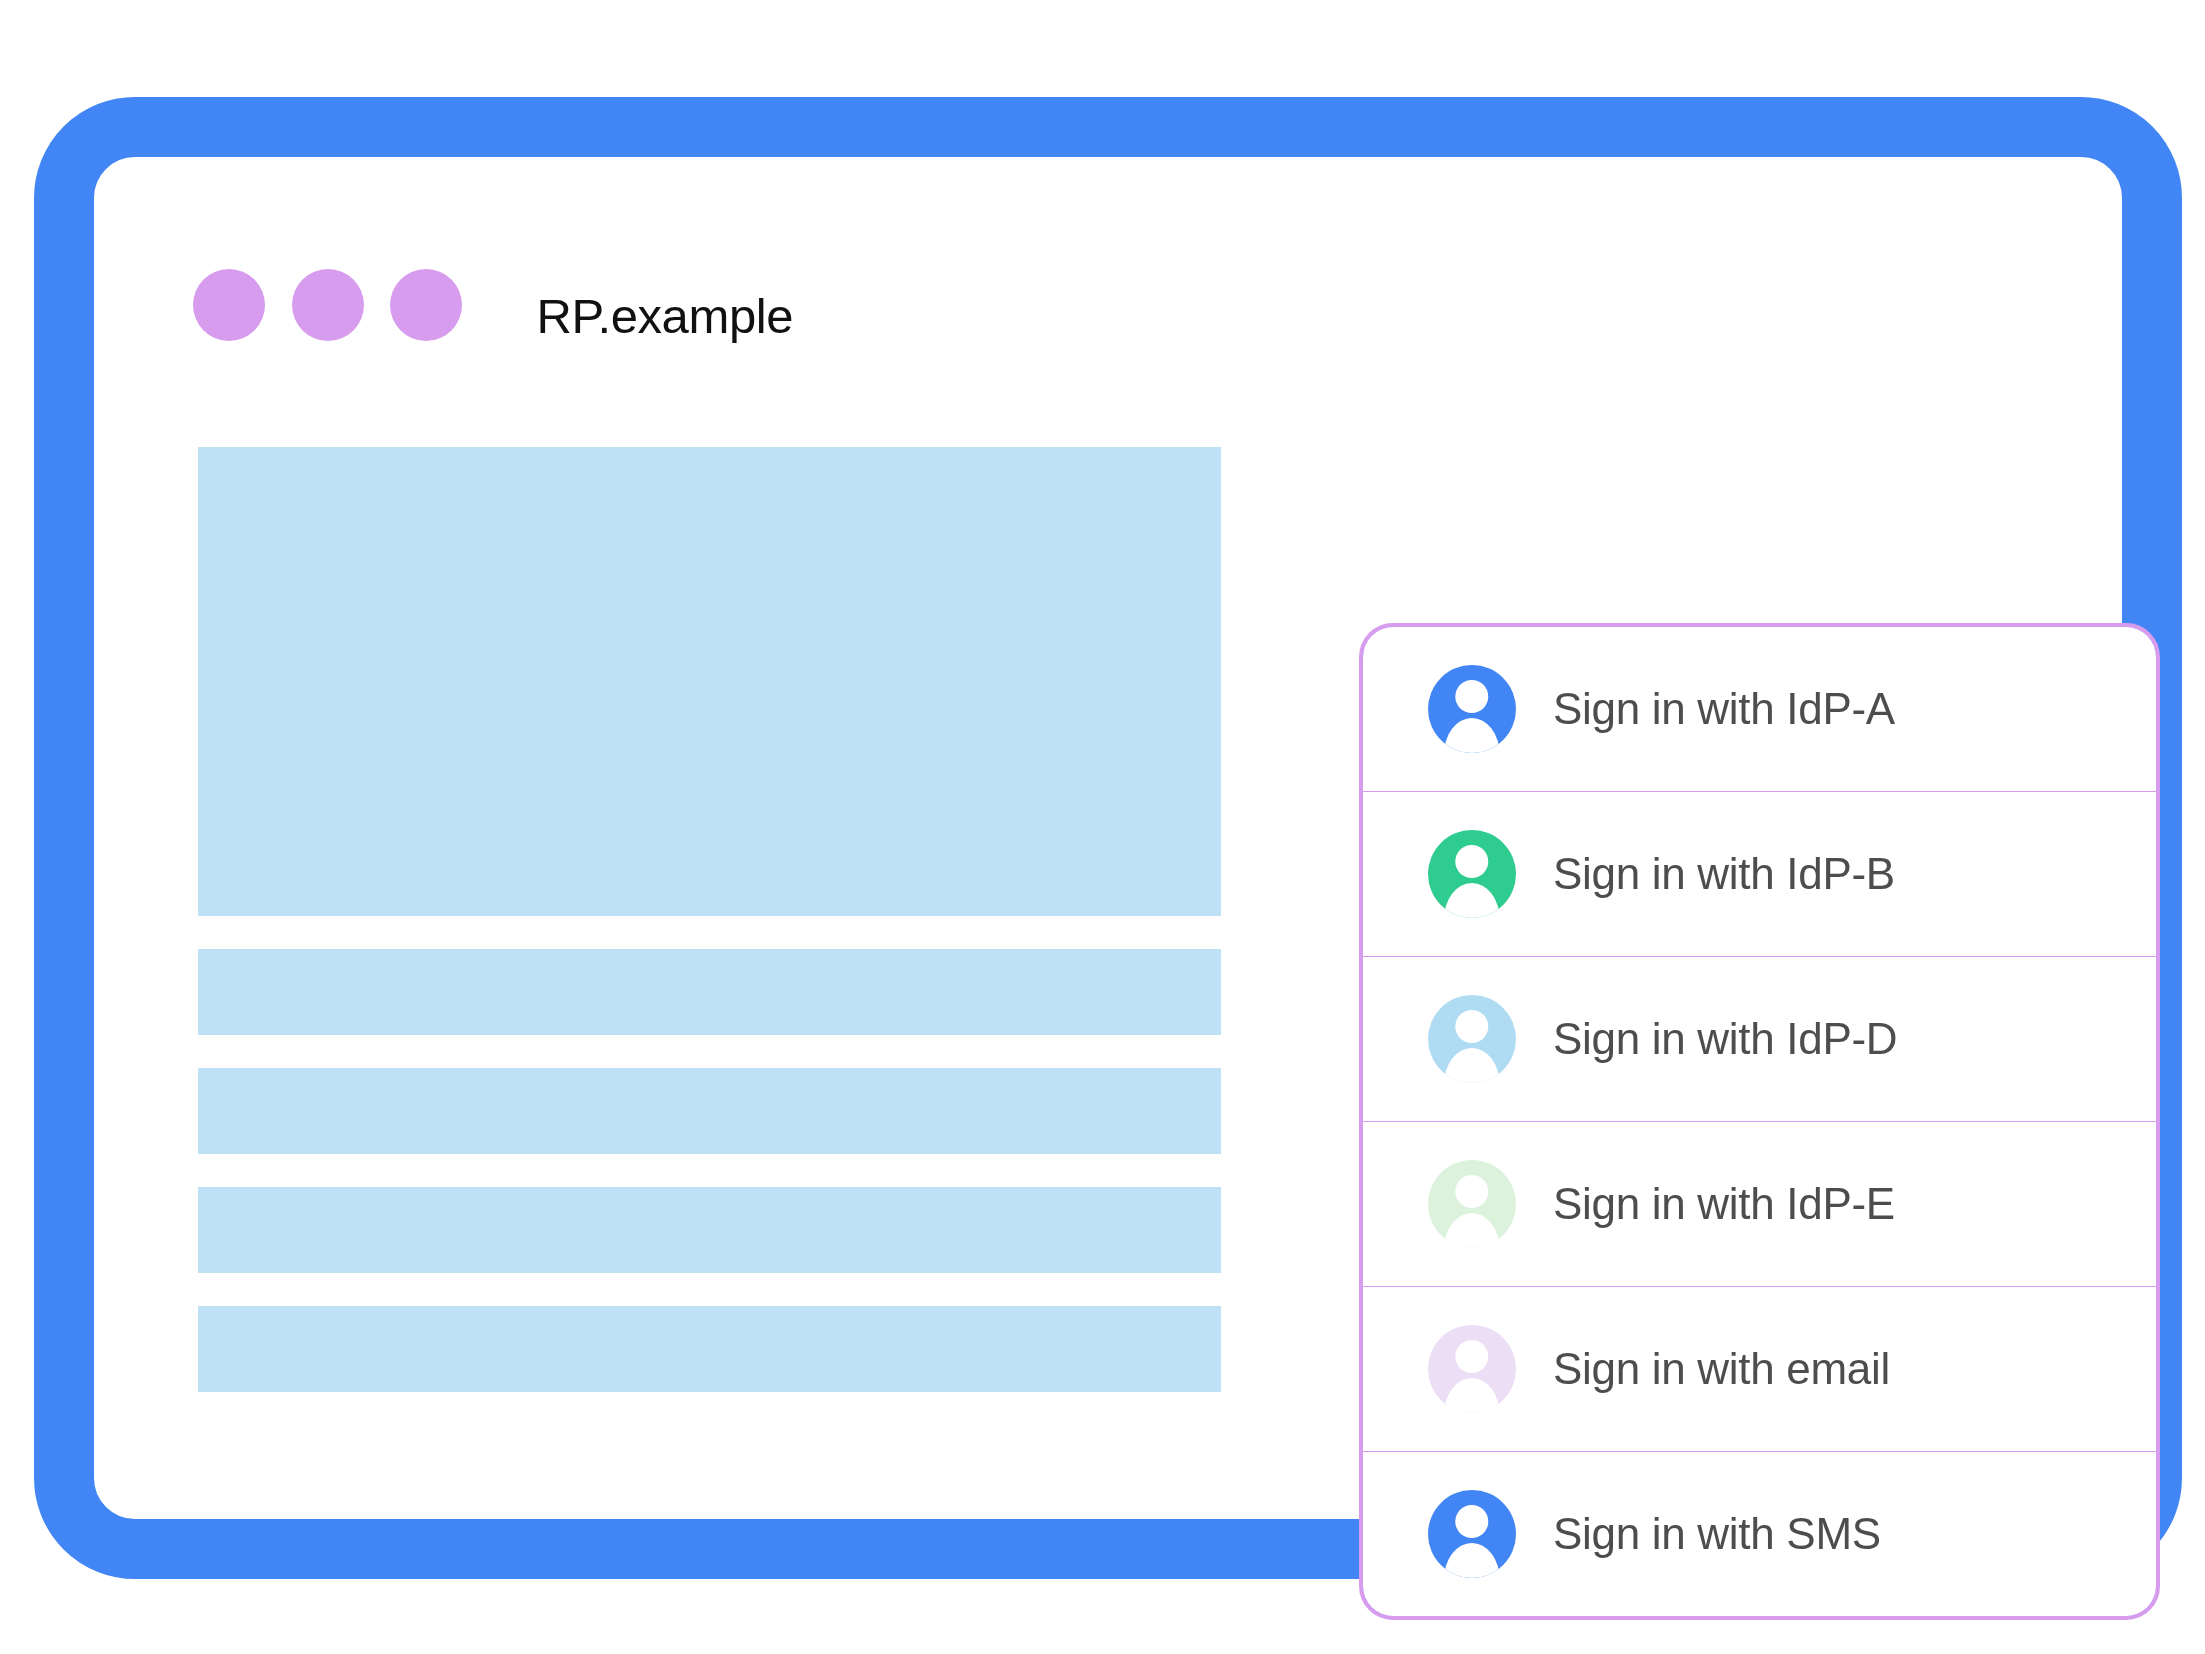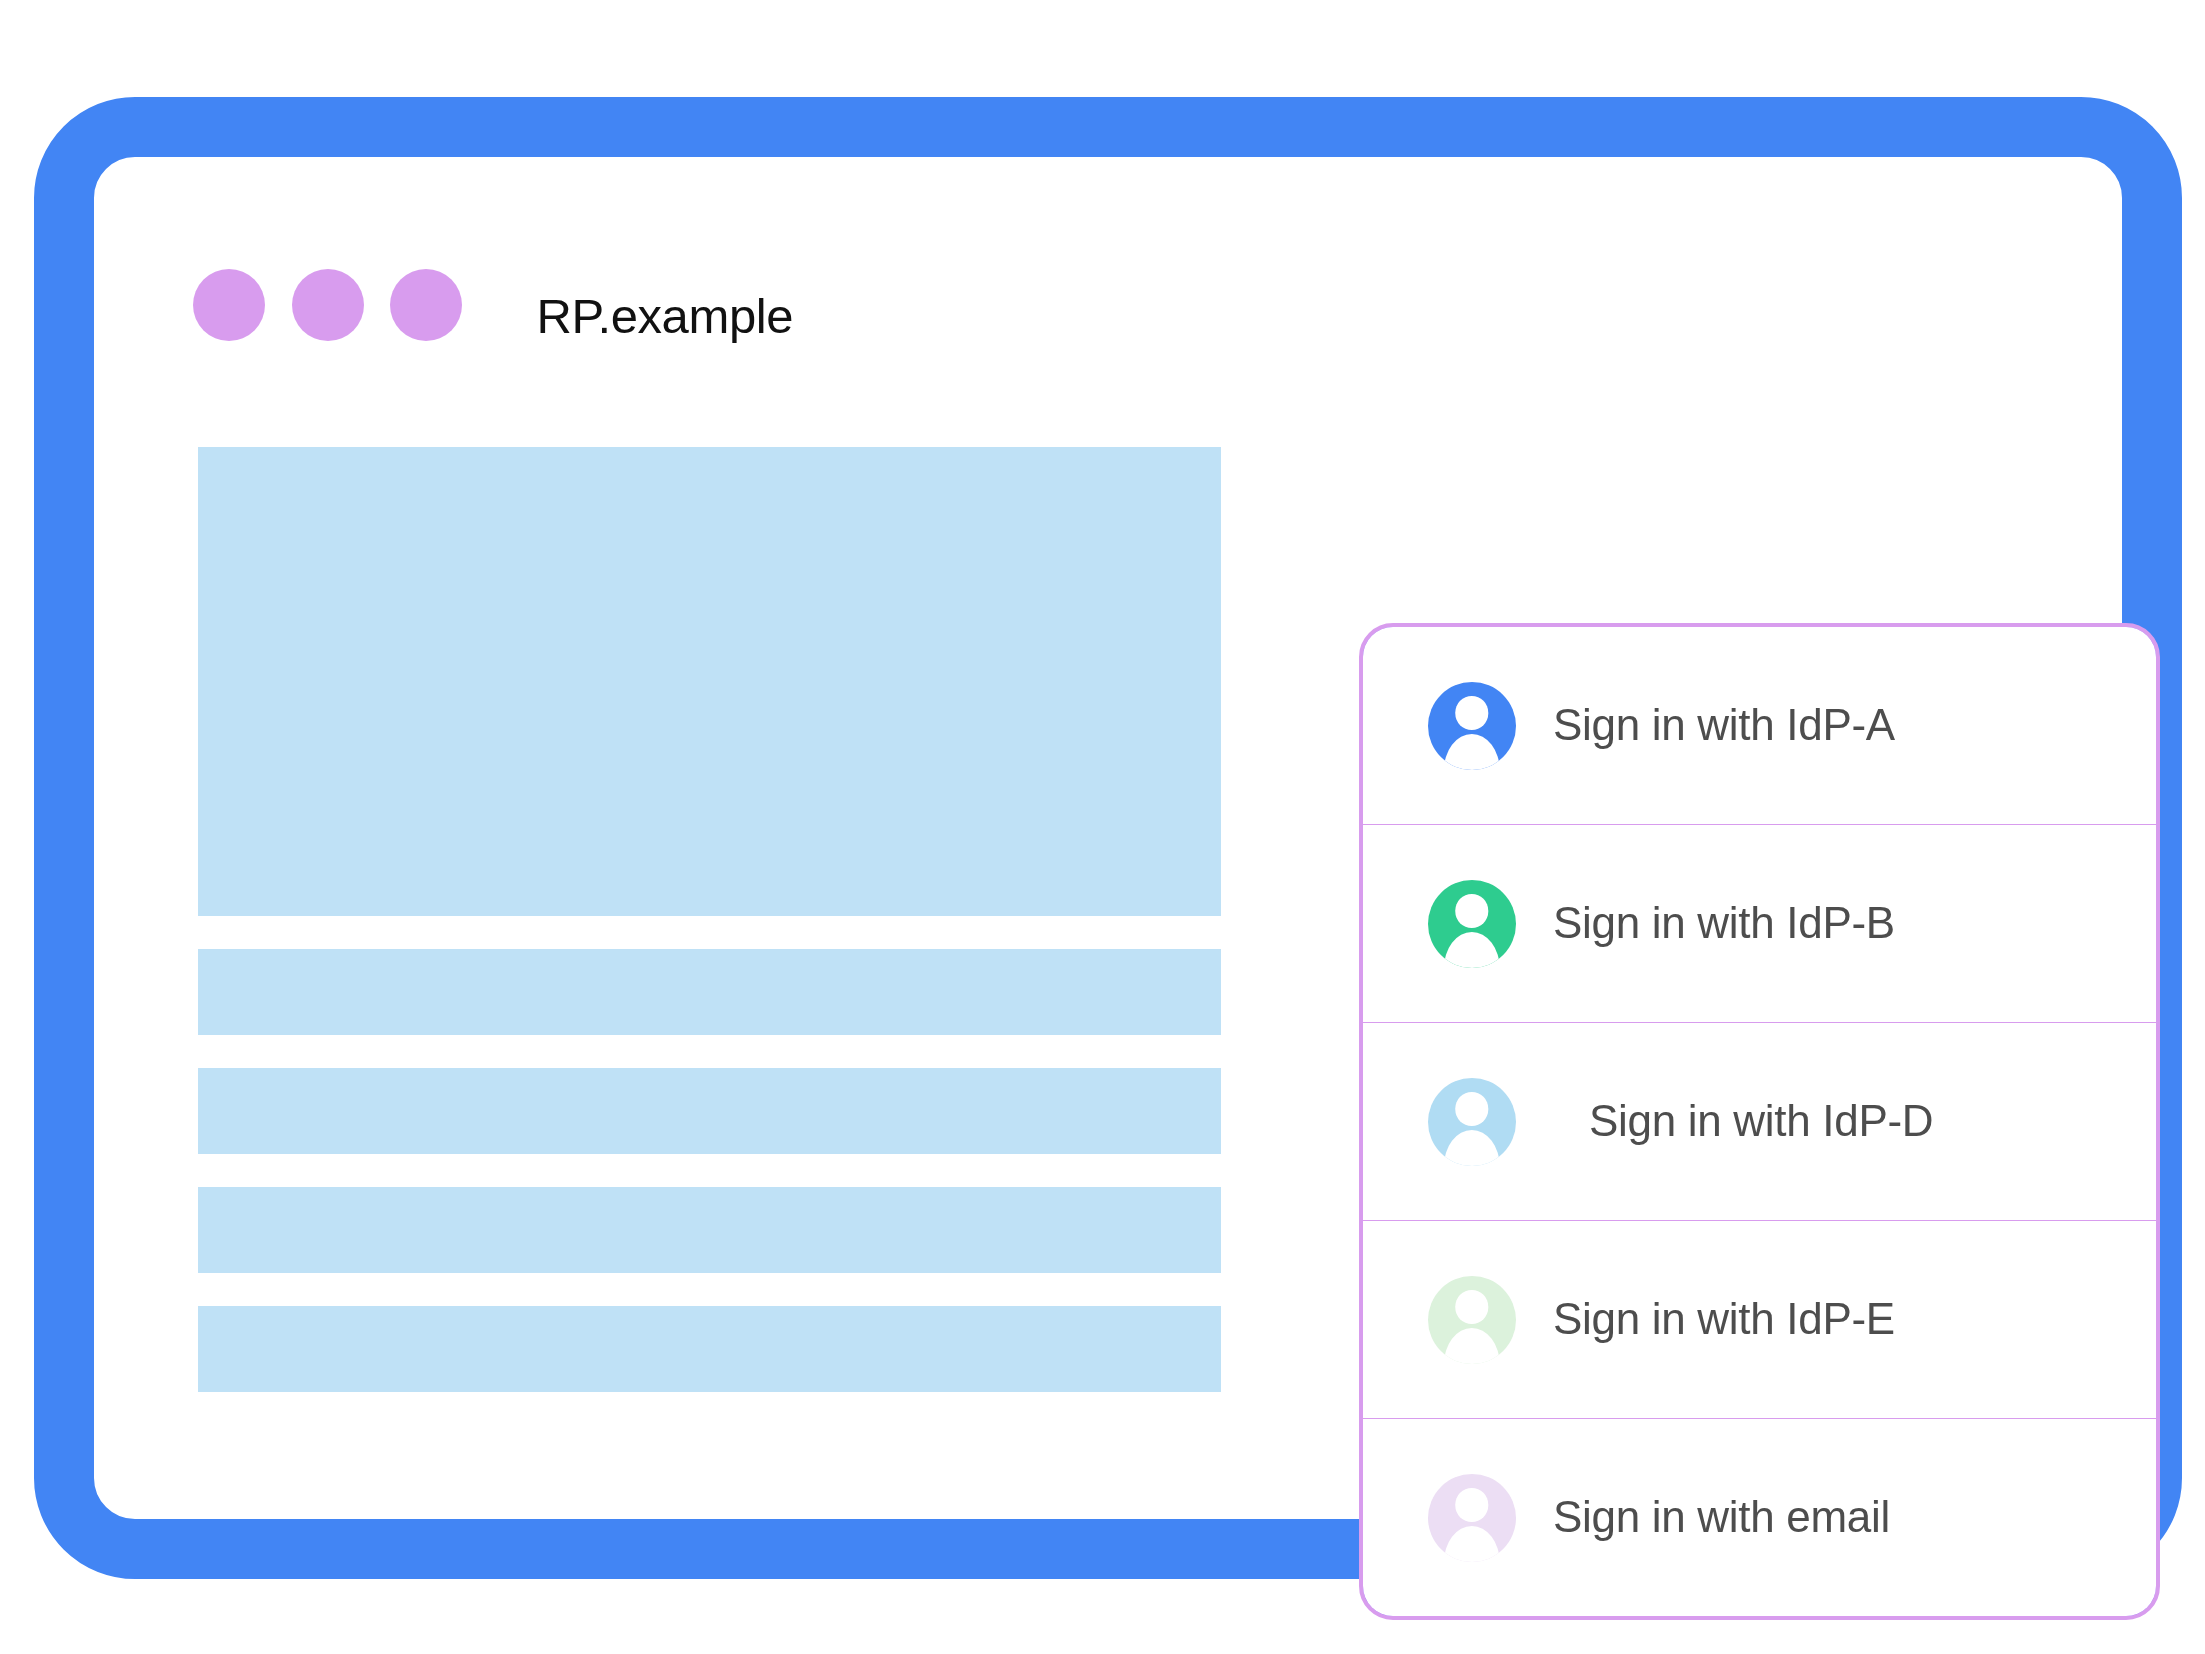--- a/index.html
+++ b/index.html
@@ -204,38 +204,45 @@
           </div>
           <div class="row-label" style="color: rgb(77, 77, 77);">Sign in with IdP-A</div>
         </div>
         <div class="chooser-row" style="border-bottom-color: rgb(216, 156, 238);">
           <div class="avatar" style="background: rgb(46, 204, 143);">
             <div class="head"></div>
             <div class="body"></div>
           </div>
           <div class="row-label" style="color: rgb(77, 77, 77);">Sign in with IdP-B</div>
         </div>
-        <div class="chooser-row" style="border-bottom-color: rgb(216, 156, 238); gap: 36px;">
+        <div class="chooser-row" style="border-bottom-color: rgb(216, 156, 238);">
           <div class="avatar" style="background: rgb(176, 220, 243);">
             <div class="head"></div>
             <div class="body"></div>
           </div>
           <div class="row-label" style="color: rgb(77, 77, 77);">Sign in with IdP-D</div>
         </div>
         <div class="chooser-row" style="border-bottom-color: rgb(216, 156, 238);">
           <div class="avatar" style="background: rgb(220, 242, 220);">
             <div class="head"></div>
             <div class="body"></div>
           </div>
           <div class="row-label" style="color: rgb(77, 77, 77);">Sign in with IdP-E</div>
         </div>
         <div class="chooser-row" style="border-bottom-color: rgb(216, 156, 238);">
           <div class="avatar" style="background: rgb(236, 222, 244);">
             <div class="head"></div>
             <div class="body"></div>
           </div>
           <div class="row-label" style="color: rgb(77, 77, 77); text-align: center;">Sign in with email</div>
+        </div>
+        <div class="chooser-row" style="border-bottom-color: rgb(216, 156, 238);">
+          <div class="avatar" style="background: rgb(66, 133, 244);">
+            <div class="head"></div>
+            <div class="body"></div>
+          </div>
+          <div class="row-label" style="color: rgb(77, 77, 77);">Sign in with SMS</div>
         </div>
       </div>
 
   </div>
 </div>
 
 
 </body></html>

